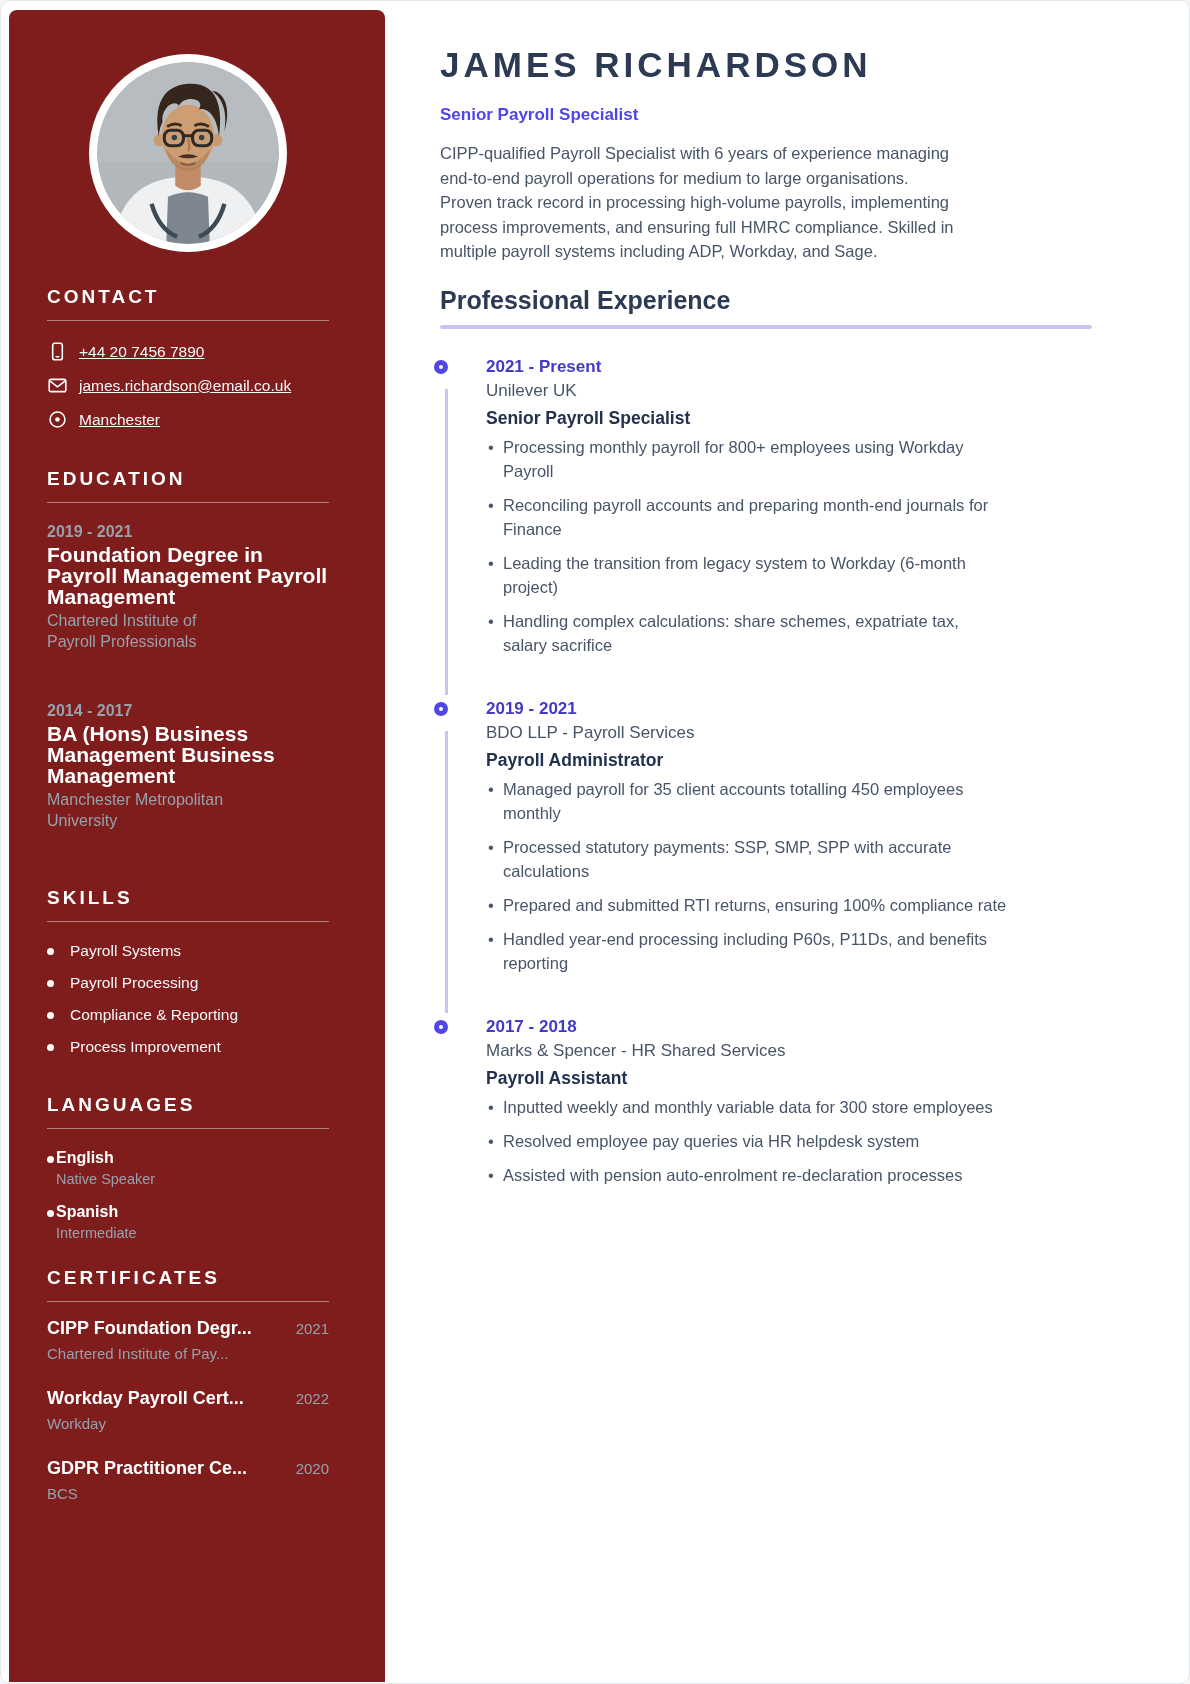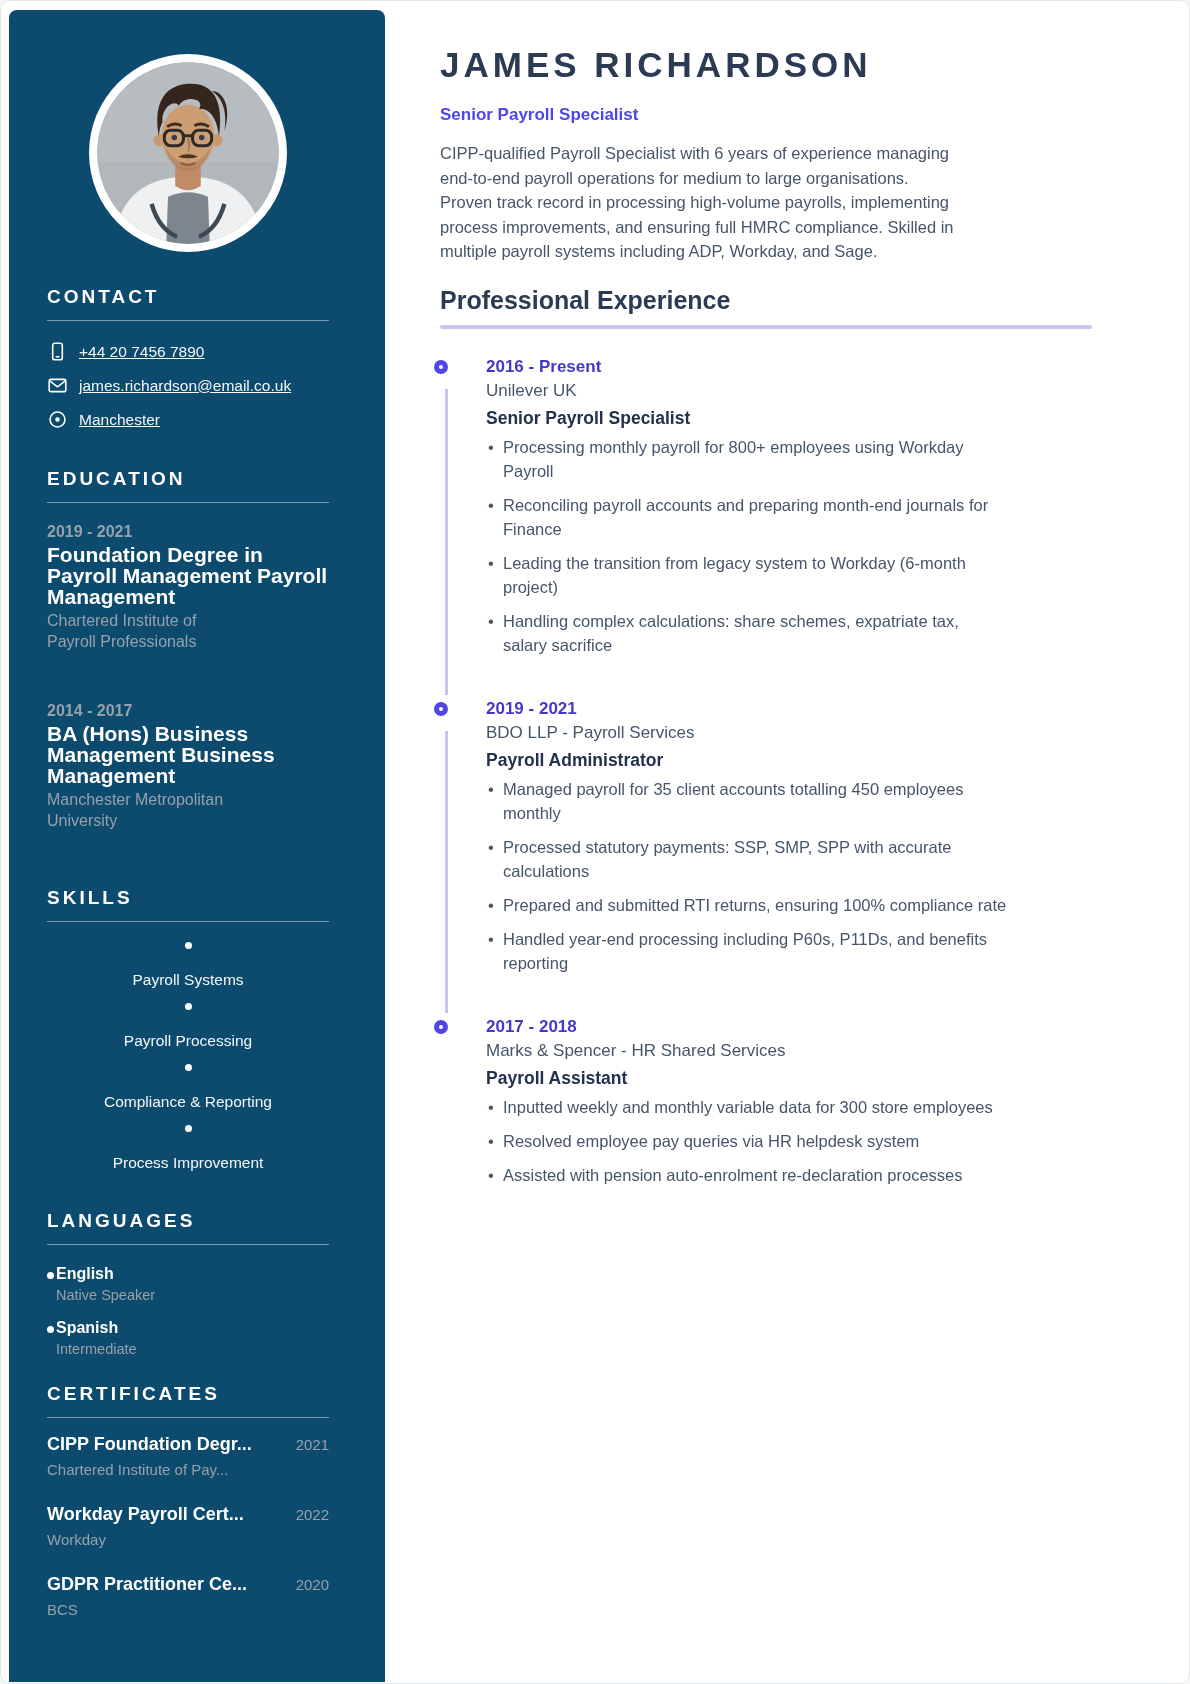--- a/index.html
+++ b/index.html
@@ -13,21 +13,21 @@
     border: 1px solid #e4e7ea;
     border-radius: 10px;
     overflow: hidden;
   }
 
   
   .sidebar {
     position: absolute;
     left: 8px; top: 9px; bottom: 1px;
     width: 376px;
-    background: #0c4a6e;
+    background: #7f1d1d;
     border-radius: 8px 8px 0 0;
     padding: 44px 56px 34px 38px;
     color: #ffffff;
   }
   .photo-wrap {
     width: 198px; height: 198px;
     margin: 0 auto 34px auto;
     border-radius: 50%;
     background: #ffffff;
     padding: 8px;
@@ -51,21 +51,21 @@
   .contact-row { display: flex; align-items: center; gap: 11px; margin-bottom: 13px; text-decoration: underline; }
   .contact-row svg { flex: 0 0 auto; display: block; }
   .contact-text { font-size: 15.5px; color: #f4f7f9; white-space: nowrap; }
 
   .edu-item { margin-bottom: 50px; }
   .edu-item:last-child { margin-bottom: 16px; }
   .edu-years { font-size: 16px; font-weight: 600; color: #96a1ac; margin-bottom: 3px; }
   .edu-degree { font-size: 21px; font-weight: bold; color: #ffffff; line-height: 21px; white-space: pre-line; }
   .edu-school { font-size: 16px; color: #96a1ac; line-height: 21px; margin-top: 3px; white-space: pre-line; }
 
-  .skill-row { display: flex; align-items: center; gap: 22px; margin-bottom: 14px; flex-direction: column; }
+  .skill-row { display: flex; align-items: center; gap: 16px; margin-bottom: 14px; }
   .dot { width: 7px; height: 7px; border-radius: 50%; background: #ffffff; flex: 0 0 auto; }
   .skill-label { font-size: 15.5px; color: #f4f7f9; }
 
   .lang-row { display: flex; gap: 2px; margin-bottom: 16px; }
   .lang-row .dot { margin-top: 7px; }
   .lang-name { font-size: 16px; font-weight: bold; color: #ffffff; }
   .lang-level { font-size: 14.5px; color: #96a1ac; margin-top: 4px; }
 
   .cert-item { margin-bottom: 26px; }
   .cert-head { display: flex; justify-content: space-between; align-items: baseline; gap: 10px; }
@@ -325,21 +325,21 @@
 multiple payroll systems including ADP, Workday, and Sage.</p>
 
       <h2 class="exp-title">Professional Experience</h2>
       <hr class="exp-rule">
 
       <div class="timeline">
 
         <div class="job">
           <span class="job-marker"></span>
           <span class="job-connector"></span>
-          <div class="job-period">2016 - Present</div>
+          <div class="job-period">2021 - Present</div>
           <div class="job-company">Unilever UK</div>
           <div class="job-role">Senior Payroll Specialist</div>
           <ul class="job-bullets">
             <li>Processing monthly payroll for 800+ employees using Workday
 Payroll</li>
             <li>Reconciling payroll accounts and preparing month-end journals for
 Finance</li>
             <li>Leading the transition from legacy system to Workday (6-month
 project)</li>
             <li>Handling complex calculations: share schemes, expatriate tax,

